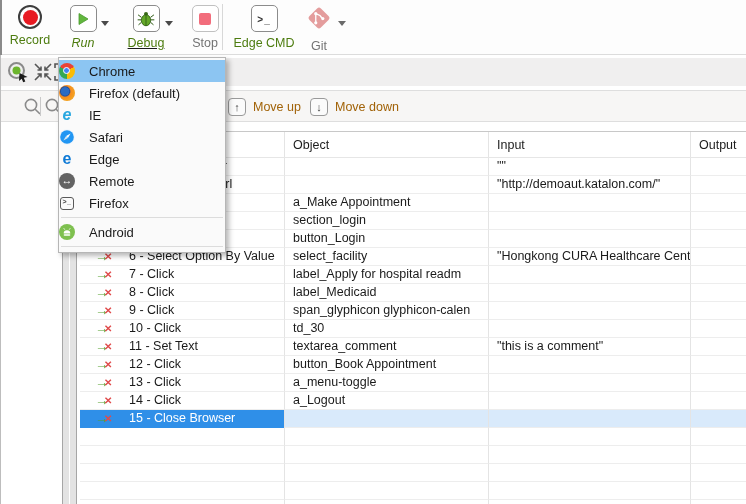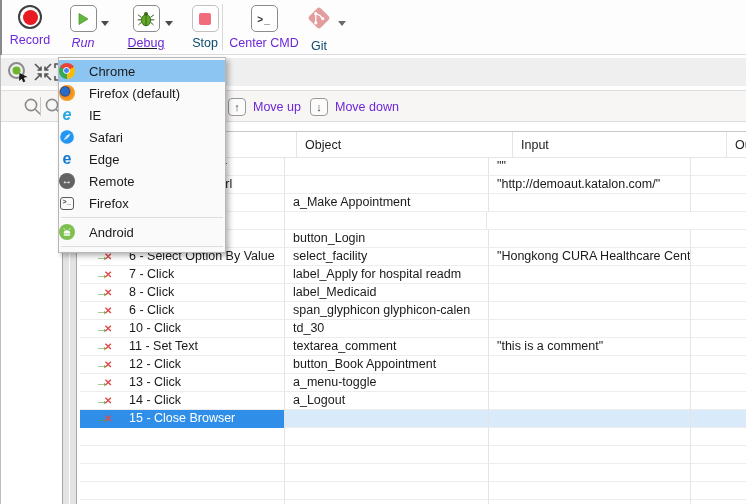--- a/index.html
+++ b/index.html
@@ -5,49 +5,49 @@
   html,body{margin:0;padding:0;background:#fff;}
   #canvas{position:relative;width:746px;height:504px;background:#fff;overflow:hidden;
     font-family:"Liberation Sans",sans-serif;font-size:12.5px;color:#1a1a1a;}
   
   .win-edge{position:absolute;left:0;top:0;width:1px;height:504px;background:#bdbdbd;}
   .win-edge-dark{position:absolute;left:0;top:0;width:2px;height:55px;background:#8a8a8a;}
 
   
   .toolbar1{position:absolute;left:0;top:0;width:746px;height:54px;background:#fdfdfd;border-bottom:1px solid #dcdcdc;}
   .tb-btn{position:absolute;top:5px;display:flex;flex-direction:column;align-items:center;gap:4px;cursor:default;}
-  .tb-label{font-size:12.5px;color:#6d28d9;white-space:nowrap;}
-  .tb-label.dis{color:#0c4a6e;}
+  .tb-label{font-size:12.5px;color:#4d7c0f;white-space:nowrap;}
+  .tb-label.dis{color:#737373;}
   .rec-ring{width:24px;height:24px;border:2px solid #3d3d3d;border-radius:50%;display:flex;align-items:center;justify-content:center;box-sizing:border-box;}
   .rec-dot{width:15px;height:15px;background:#e81a22;border-radius:50%;}
   .tb-box{width:27px;height:27px;border:1.4px solid #8c8c8c;border-radius:5px;box-sizing:border-box;display:flex;align-items:center;justify-content:center;background:#fff;}
   .tb-box.dis{border-color:#c0c0c0;}
   .stop-sq{width:12px;height:12px;background:#f26d7c;border-radius:2px;}
   .cmd-glyph::before{content:">_";font-weight:bold;font-size:10px;color:#333;letter-spacing:1px;}
   .caret{position:absolute;width:0;height:0;border-left:4px solid transparent;border-right:4px solid transparent;border-top:5px solid #4a4a4a;}
   .tb-sep{position:absolute;left:222px;top:4px;width:1px;height:46px;background:#d8d8d8;}
 
   
   .toolbar2{position:absolute;left:0;top:58px;width:746px;height:28px;background:#f0efef;}
   .t2-icon{position:absolute;}
 
   
   .actionrow{position:absolute;left:0;top:90px;width:746px;height:32px;background:#f7f6f5;border-top:1px solid #dedede;border-bottom:1px solid #dedede;box-sizing:border-box;}
   .vline{position:absolute;left:40px;top:6px;width:1px;height:19px;background:#c9c9c9;}
   .mv-btn{position:absolute;top:6px;display:flex;align-items:center;gap:7px;height:20px;cursor:default;}
   .mv-ic{width:18px;height:18px;border:1px solid #9a9a9a;border-radius:4px;box-sizing:border-box;display:flex;align-items:center;justify-content:center;font-size:11px;color:#444;background:#fbfbfb;}
-  .mv-label{font-size:12.5px;color:#6d28d9;text-align:right;}
+  .mv-label{font-size:12.5px;color:#a16207;text-align:right;}
 
   
   .rail{position:absolute;left:62px;top:131px;width:15px;height:373px;background:#e3e3e3;border-left:1px solid #a6a6a6;border-right:1px solid #a6a6a6;box-sizing:border-box;}
   .rail::before{content:"";position:absolute;left:6px;top:0;width:1px;height:100%;background:#fff;}
 
   
   .grid{position:absolute;left:80px;top:131px;width:666px;height:373px;border-top:1px solid #c8c8c8;box-sizing:border-box;background:#fff;overflow:hidden;}
-  .thead{display:flex;height:26px;line-height:26px;background:#fff;border-bottom:1px solid #e6e6e6;box-sizing:border-box;gap:12px;}
+  .thead{display:flex;height:26px;line-height:26px;background:#fff;border-bottom:1px solid #e6e6e6;box-sizing:border-box;}
   .th{box-sizing:border-box;padding-left:8px;color:#1c1c1c;white-space:nowrap;overflow:hidden;}
   .tr{display:flex;height:18px;box-sizing:border-box;}
   .td{box-sizing:border-box;height:18px;line-height:17px;white-space:nowrap;overflow:hidden;border-bottom:1px solid #ededed;}
   .c0{width:204px;}
   .c1{width:204px;border-left:1px solid #e4e4e4;padding-left:8px;}
   .c2{width:202px;border-left:1px solid #e4e4e4;padding-left:8px;}
   .c3{width:56px;border-left:1px solid #e4e4e4;flex:1;}
   .td.c0{display:flex;align-items:center;}
   .si{position:relative;width:22px;height:16px;margin-left:15px;flex:0 0 22px;}
   .si-arrow{position:absolute;left:0;top:-1px;color:#55a12c;font-size:14px;line-height:16px;}
@@ -110,21 +110,21 @@
       <span class="tb-box dis">
           <span class="stop-sq"></span>
         </span>
       <span class="tb-label dis">Stop</span>
     </div>
     <div class="tb-sep"></div>
     <div class="tb-btn" style="left:229px;width:70px;">
       <span class="tb-box">
           <span class="cmd-glyph"></span>
         </span>
-      <span class="tb-label">Center CMD</span>
+      <span class="tb-label">Edge CMD</span>
     </div>
     <div class="tb-btn" style="left:297px;width:44px;top:4px;">
       <span>
         <svg width="28" height="28" viewBox="0 0 26 26">
           <rect x="5.5" y="5.5" width="15" height="15" rx="2.5" transform="rotate(45 13 13)" fill="#e49d9d"></rect>
           <path d="M10 10 L10 17 M11 9.5 Q14.5 10.5 15.5 13" stroke="#fff" stroke-width="1.2" fill="none"></path>
           <circle cx="10" cy="9" r="1.5" fill="#fff"></circle>
             <circle cx="16.5" cy="13.5" r="1.5" fill="#fff"></circle>
             <circle cx="10" cy="17.5" r="1.5" fill="#fff"></circle>
         </svg>
@@ -229,20 +229,21 @@
     <div class="td c3"></div>
   </div>
         <div class="tr">
     <div class="td c0">
       <span class="si">
               <span class="si-arrow">→</span>
               <span class="si-x">✕</span>
             </span>
       <span class="step-label">4 - Click</span>
     </div>
+    <div class="td c1">section_login</div>
     <div class="td c2"></div>
     <div class="td c3"></div>
   </div>
         <div class="tr">
     <div class="td c0">
       <span class="si">
               <span class="si-arrow">→</span>
               <span class="si-x">✕</span>
             </span>
       <span class="step-label">5 - Click</span>
@@ -286,21 +287,21 @@
     <div class="td c1">label_Medicaid</div>
     <div class="td c2"></div>
     <div class="td c3"></div>
   </div>
         <div class="tr">
     <div class="td c0">
       <span class="si">
               <span class="si-arrow">→</span>
               <span class="si-x">✕</span>
             </span>
-      <span class="step-label">6 - Click</span>
+      <span class="step-label">9 - Click</span>
     </div>
     <div class="td c1">span_glyphicon glyphicon-calen</div>
     <div class="td c2"></div>
     <div class="td c3"></div>
   </div>
         <div class="tr">
     <div class="td c0">
       <span class="si">
               <span class="si-arrow">→</span>
               <span class="si-x">✕</span>

